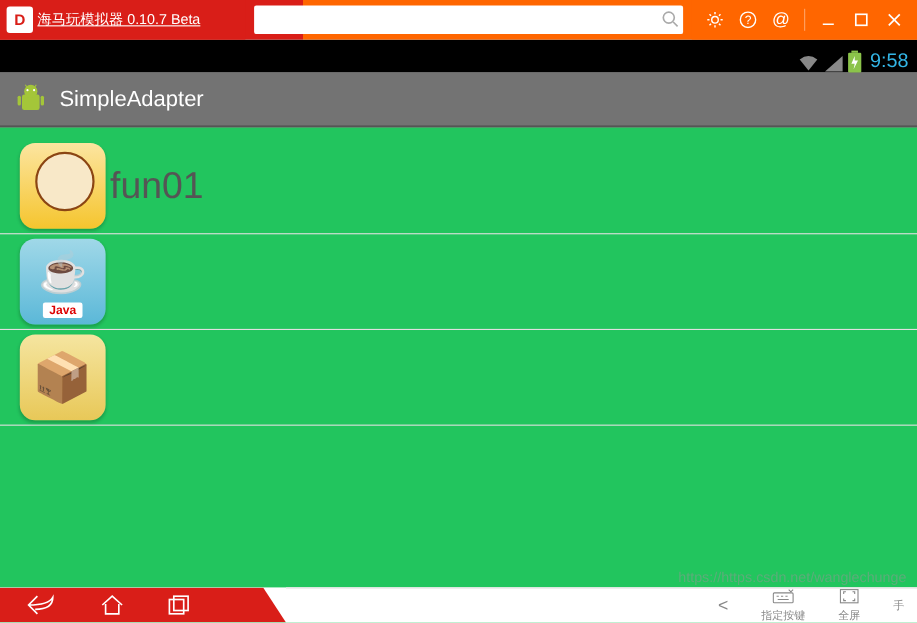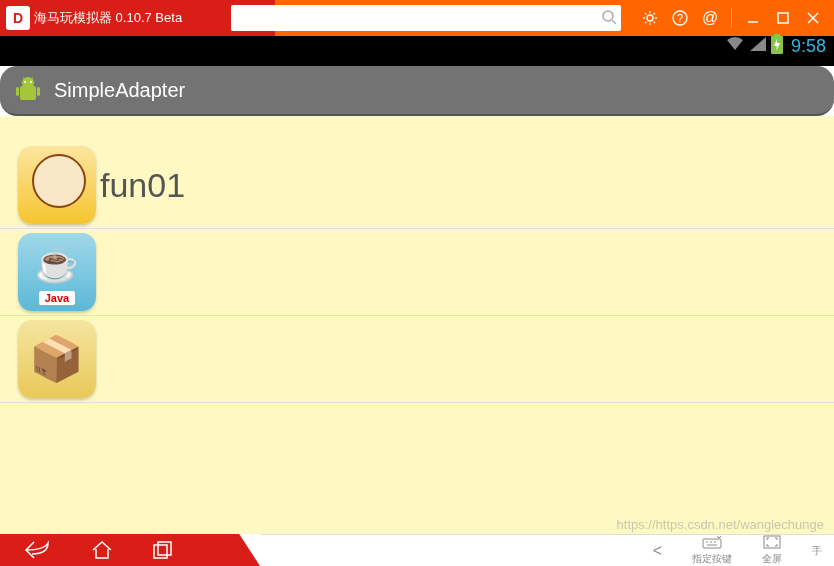--- a/index.html
+++ b/index.html
@@ -22,21 +22,21 @@
       padding-left: 6px;
       gap: 4px;
     }
     .emu-logo {
       width: 24px; height: 24px;
       background: #fff;
       border-radius: 3px;
       display: flex; align-items: center; justify-content: center;
       color: #d91e18; font-weight: bold; font-size: 14px;
     }
-    .emu-title { color: #fff; font-size: 13px; font-family: "Microsoft YaHei", sans-serif; }
+    .emu-title { color: #fff; font-size: 13px; font-family: "Microsoft YaHei", sans-serif; text-decoration: underline; }
     .emu-search-wrap {
       flex: 1;
       display: flex;
       align-items: center;
       padding: 0 8px;
       position: relative;
     }
     .emu-search {
       width: 390px;
       height: 26px;
@@ -63,21 +63,21 @@
       color: #fff;
     }
     .emu-icon { width: 18px; height: 18px; display: flex; align-items: center; justify-content: center; cursor: pointer; font-size: 15px; }
     .emu-sep { width: 1px; height: 20px; background: rgba(255,255,255,0.4); }
     
     
     .android-statusbar {
       height: 30px;
       background: #000;
       display: flex;
-      align-items: flex-start;
+      align-items: flex-end;
       justify-content: flex-end;
       padding: 0 8px;
       gap: 4px;
       color: #fff;
     }
     .status-icon { display: flex; align-items: center; }
     .wifi-icon, .signal-icon { color: #888; }
     .battery-icon {
       width: 12px; height: 18px;
       background: #8bc34a;
@@ -93,34 +93,33 @@
     
     
     .app-actionbar {
       height: 50px;
       background: #737373;
       display: flex;
       align-items: center;
       padding: 0 12px;
       gap: 10px;
       border-bottom: 2px solid #555;
-      border-radius: 17px;
     }
     .app-icon {
       width: 32px; height: 32px;
       position: relative;
     }
     .app-icon svg { width: 100%; height: 100%; }
     .app-title { color: #fff; font-size: 20px; }
     
     
     .app-content {
-      background: #fef9c3;
+      background: #22c55e;
       height: 418px;
-      padding-top: 26px;
+      padding-top: 10px;
     }
     .list-item {
       display: flex;
       align-items: center;
       padding: 4px 18px;
       gap: 4px;
       border-bottom: 1px solid #e0e0e0;
     }
     .list-icon {
       width: 78px; height: 78px;

